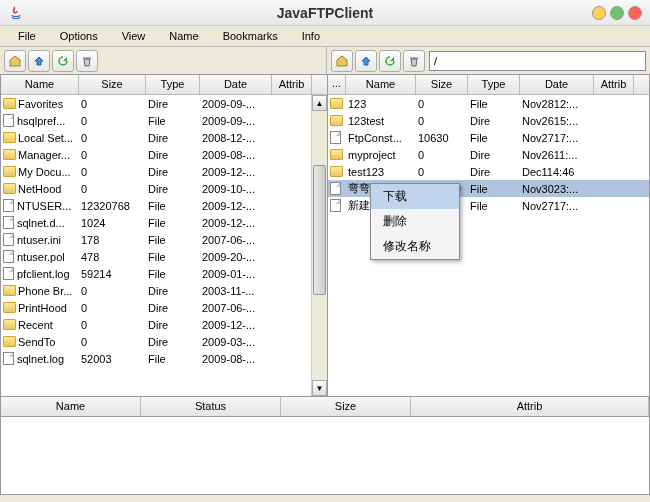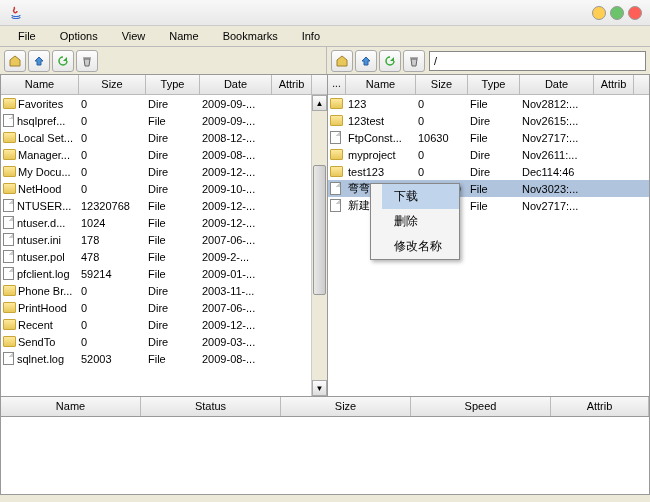--- a/index.html
+++ b/index.html
@@ -28,40 +28,41 @@
 .hdr-row { display: flex; height: 20px; background: linear-gradient(#f8f8f8,#e4e4e4); border-bottom: 1px solid #bbb; }
 .hdr-cell { border-right: 1px solid #bbb; padding: 3px 4px; font-size: 11px; overflow: hidden; white-space: nowrap; text-align: center; }
 .rows-container { overflow: hidden; }
 .row { display: flex; height: 17px; align-items: center; }
 .row.sel { background: #b0c4de; }
 .cell { padding: 1px 2px; overflow: hidden; white-space: nowrap; font-size: 11px; display: flex; align-items: center; }
 .folder-ic { width: 13px; height: 11px; background: linear-gradient(#ffe99c,#e8c85a); border: 1px solid #c9a638; border-radius: 1px; display: inline-block; margin-right: 2px; flex-shrink: 0; }
 .file-ic { width: 11px; height: 13px; background: #fff; border: 1px solid #888; display: inline-block; margin-right: 3px; flex-shrink: 0; position: relative; }
 .file-ic::after { content:''; position:absolute; top:0; right:0; width:4px; height:4px; background: linear-gradient(135deg,#fff 50%,#ccc 50%); }
 .dots-col { width: 18px; border-right: 1px solid #bbb; text-align: center; font-size: 10px; padding: 3px 0; }
-.context-menu { position: absolute; background: #f4f4f4; border: 1px solid #888; box-shadow: 2px 2px 4px rgba(0,0,0,0.3); z-index: 100; min-width: 90px; padding-left: 11px; }
+.context-menu { position: absolute; background: #f4f4f4; border: 1px solid #888; box-shadow: 2px 2px 4px rgba(0,0,0,0.3); z-index: 100; min-width: 90px; }
 .ctx-item { padding: 4px 12px; font-size: 12px; cursor: default; }
 .ctx-item.sel { background: #c0d4ec; }
 .status-hdr { display: flex; height: 20px; background: linear-gradient(#f8f8f8,#e4e4e4); border: 1px solid #999; border-top: none; }
 .status-cell { border-right: 1px solid #bbb; padding: 3px 4px; text-align: center; font-size: 11px; }
 .status-body { height: 78px; background: #fff; border: 1px solid #999; border-top: none; }
 .scrollbar-v { position: absolute; right: 0; top: 20px; bottom: 0; width: 16px; background: #ece9d8; border-left: 1px solid #ccc; }
 .scroll-btn { height: 16px; background: linear-gradient(#fdfdfd,#ddd); border: 1px solid #aaa; display: flex; align-items: center; justify-content: center; font-size: 8px; }
 .scroll-thumb { position: absolute; left: 1px; right: 1px; background: linear-gradient(90deg,#e8e8e8,#ccc); border: 1px solid #999; border-radius: 2px; }
 </style>
 </head>
 <body>
 
 <div class="titlebar">
   <span class="java-icon">
     <svg viewBox="0 0 16 16">
         <path d="M6 2c2 2-2 3 0 5 1 1 3 1 3-1" stroke="#c33" fill="none" stroke-width="1.5"></path>
         <path d="M4 10c0 2 8 2 8 0M4 12c0 2 8 2 8 0" stroke="#36c" fill="none" stroke-width="1.2"></path>
       </svg>
   </span>
+  <span class="titlebar-title">JavaFTPClient</span>
   <div class="win-controls">
     <div class="win-btn win-min"></div>
     <div class="win-btn win-max"></div>
     <div class="win-btn win-close"></div>
   </div>
 </div>
 
 <div class="menubar">
   <div class="menu-item">File</div>
   <div class="menu-item">Options</div>
@@ -198,21 +199,21 @@
             <span>NTUSER...</span>
           </div>
           <div class="cell" style="width:67px">12320768</div>
           <div class="cell" style="width:54px">File</div>
           <div class="cell" style="width:72px">2009-12-...</div>
           <div class="cell" style="width:40px"></div>
         </div>
         <div class="row">
           <div class="cell" style="width:78px">
             <span class="file-ic"></span>
-            <span>ntuser.d...</span>
+            <span>sqlnet.d...</span>
           </div>
           <div class="cell" style="width:67px">1024</div>
           <div class="cell" style="width:54px">File</div>
           <div class="cell" style="width:72px">2009-12-...</div>
           <div class="cell" style="width:40px"></div>
         </div>
         <div class="row">
           <div class="cell" style="width:78px">
             <span class="file-ic"></span>
             <span>ntuser.ini</span>
@@ -222,21 +223,21 @@
           <div class="cell" style="width:72px">2007-06-...</div>
           <div class="cell" style="width:40px"></div>
         </div>
         <div class="row">
           <div class="cell" style="width:78px">
             <span class="file-ic"></span>
             <span>ntuser.pol</span>
           </div>
           <div class="cell" style="width:67px">478</div>
           <div class="cell" style="width:54px">File</div>
-          <div class="cell" style="width:72px">2009-2-...</div>
+          <div class="cell" style="width:72px">2009-20-...</div>
           <div class="cell" style="width:40px"></div>
         </div>
         <div class="row">
           <div class="cell" style="width:78px">
             <span class="file-ic"></span>
             <span>pfclient.log</span>
           </div>
           <div class="cell" style="width:67px">59214</div>
           <div class="cell" style="width:54px">File</div>
           <div class="cell" style="width:72px">2009-01-...</div>
@@ -387,16 +388,15 @@
         <div class="ctx-item">删除</div>
         <div class="ctx-item">修改名称</div>
       </div>
   </div>
 </div>
 
 <div class="status-hdr">
   <div class="status-cell" style="width:140px">Name</div>
   <div class="status-cell" style="width:140px">Status</div>
   <div class="status-cell" style="width:130px">Size</div>
-  <div class="status-cell" style="width:140px">Speed</div>
   <div class="status-cell" style="flex:1">Attrib</div>
 </div>
 <div class="status-body"></div>
 
 </body></html>

